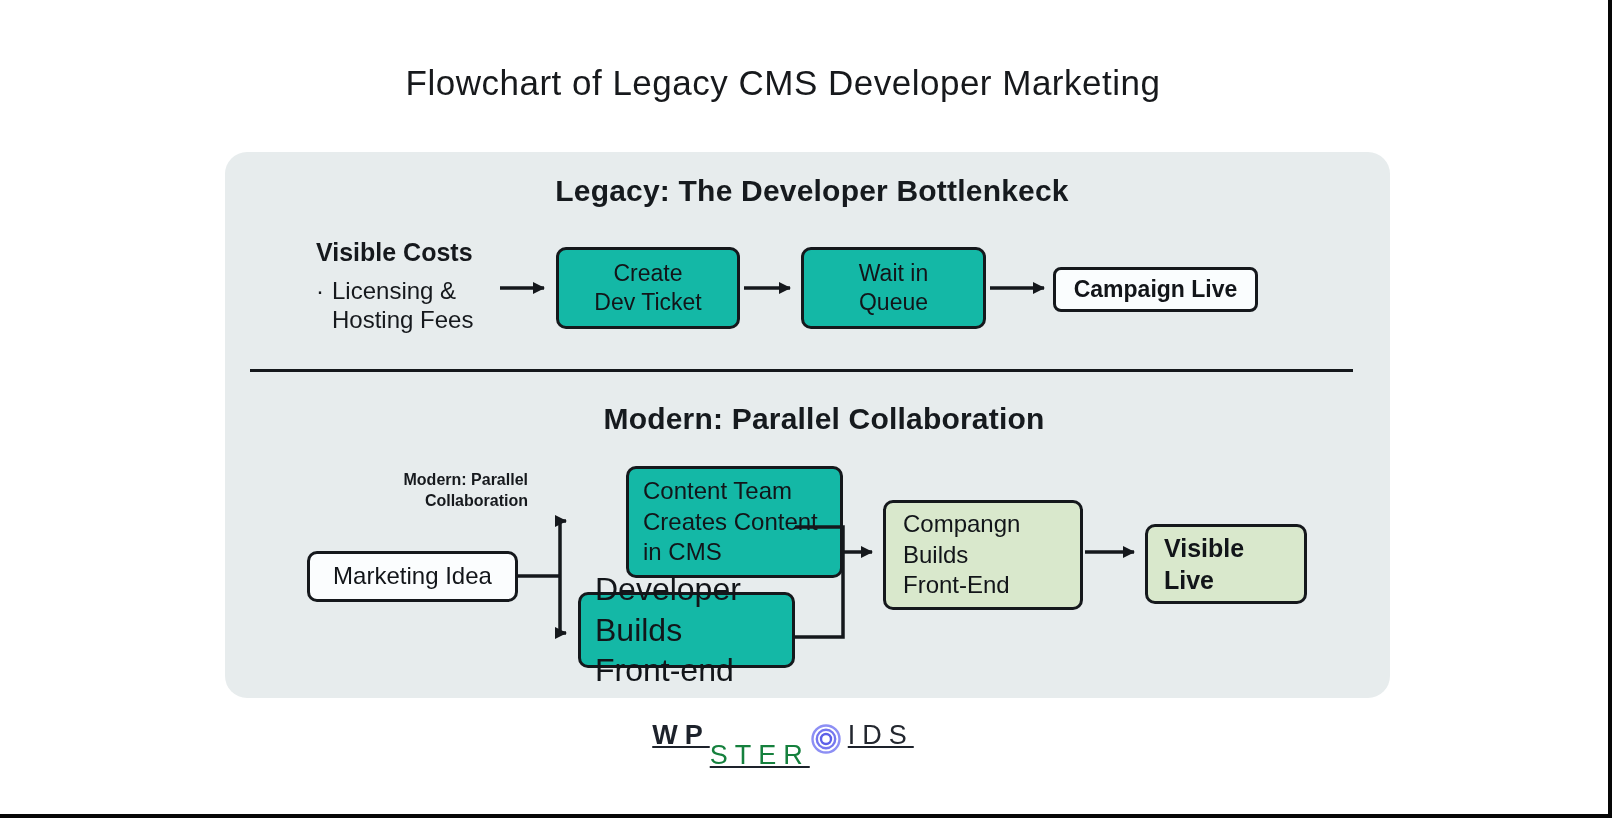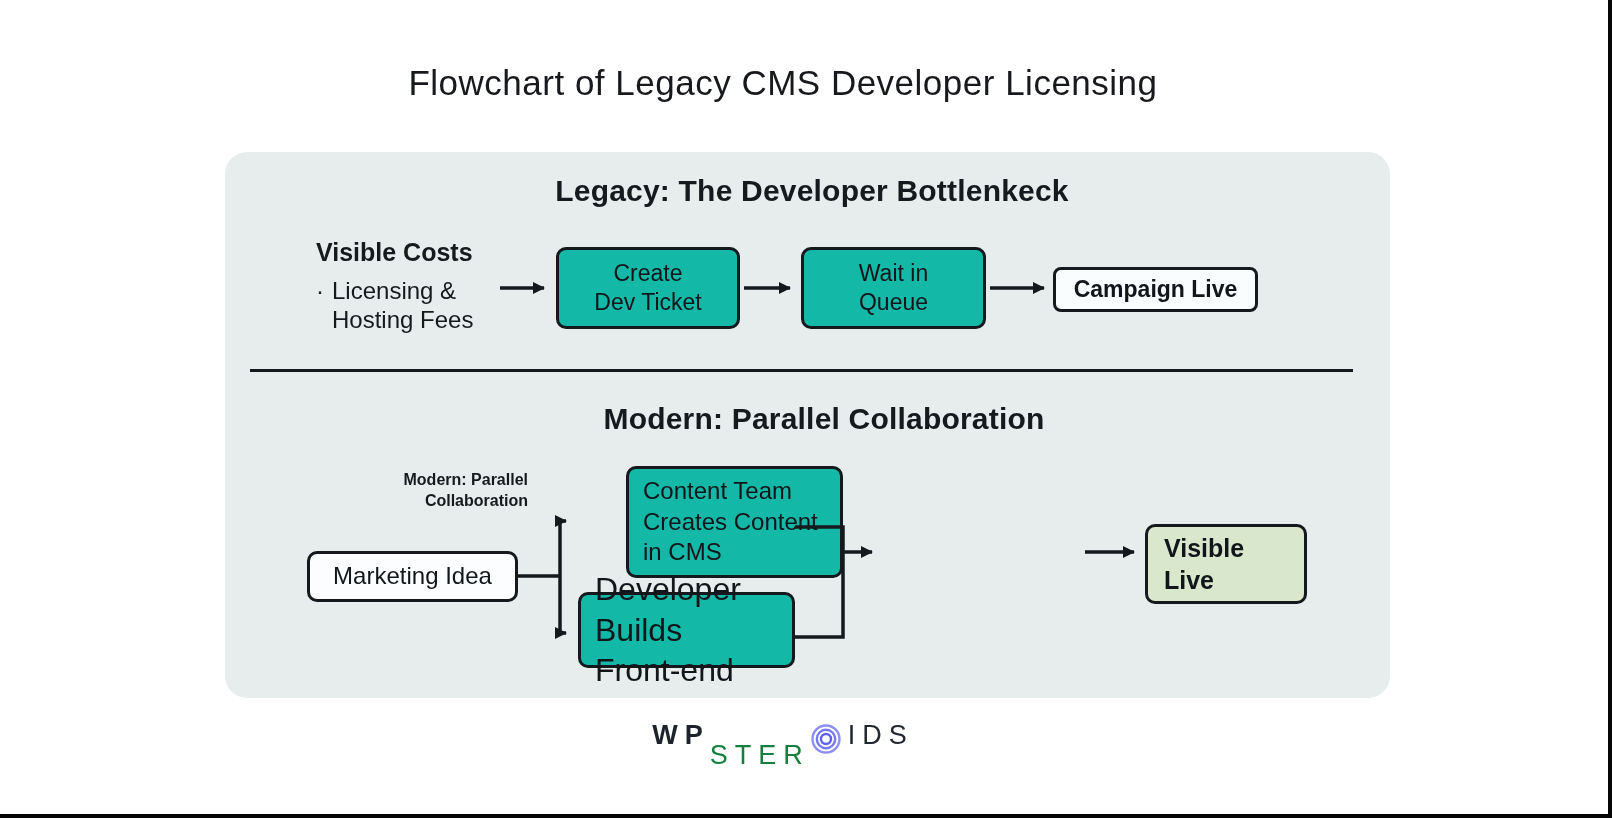--- a/index.html
+++ b/index.html
@@ -69,36 +69,36 @@
   .divider {
     position:absolute; left:250px; top:369px; width:1103px; height:3px;
     background:#15181c;
   }
 
   .connectors { position:absolute; left:0; top:0; pointer-events:none; }
 
   .logo {
     position:absolute; left:0; top:714px; width:1566px; height:42px;
     display:flex; align-items:center; justify-content:center;
-    font-size:27px; letter-spacing:7px; color:#1d222b;
+    font-size:27px; letter-spacing:7px; color:#1d222b;text-decoration:underline;
   }
   .logo .wp   { font-weight:700; }
   .logo .ster { font-weight:400; color:#15803d;margin-top:41px; }
   .logo .ids  { font-weight:400; color:#23272f;text-align:center; }
   .logo svg   { margin:3px 4px 0 -2px; }
 
   .edge-right  { position:absolute; right:0; top:0; width:4px; height:818px; background:#060606; }
   .edge-bottom { position:absolute; left:0; bottom:0; width:1612px; height:4px; background:#060606; }
 </style>
 </head>
 <body>
 
 <div class="stage">
 
-  <div class="page-title">Flowchart of Legacy CMS Developer Licensing</div>
+  <div class="page-title">Flowchart of Legacy CMS Developer Marketing</div>
 
   <div class="panel"></div>
 
   <div class="section-heading legacy-heading">Legacy: The Developer Bottlenkeck</div>
 
   <div class="visible-costs">
     <div class="vc-head">Visible Costs</div>
     <div class="vc-bullet">
       <span class="dot">·</span>
       <span class="pre">Licensing &amp;
@@ -117,20 +117,23 @@
   <div class="section-heading modern-heading">Modern: Parallel Collaboration</div>
   <div class="side-label pre">Modern: Parallel
 Collaboration</div>
 
   <div class="node node-marketing">Marketing Idea</div>
   <div class="node node-left node-content pre">Content Team
 Creates Content
 in CMS</div>
   <div class="node node-left node-developer pre">Developer Builds
 Front-end</div>
+  <div class="node node-left node-green node-campbuilds pre">Compangn
+Builds
+Front-End</div>
   <div class="node node-left node-green node-camp-modern pre">Visible
 Live</div>
 
   <svg class="connectors" width="1612" height="818" viewBox="0 0 1612 818">
     <defs>
       <marker id="arr" markerUnits="userSpaceOnUse" markerWidth="16" markerHeight="14" refX="11" refY="6" orient="auto">
         <path d="M0,0 L12,6 L0,12 Z" fill="#15181c"></path>
       </marker>
     </defs>
     <g stroke="#15181c" stroke-width="3.5" fill="none">

